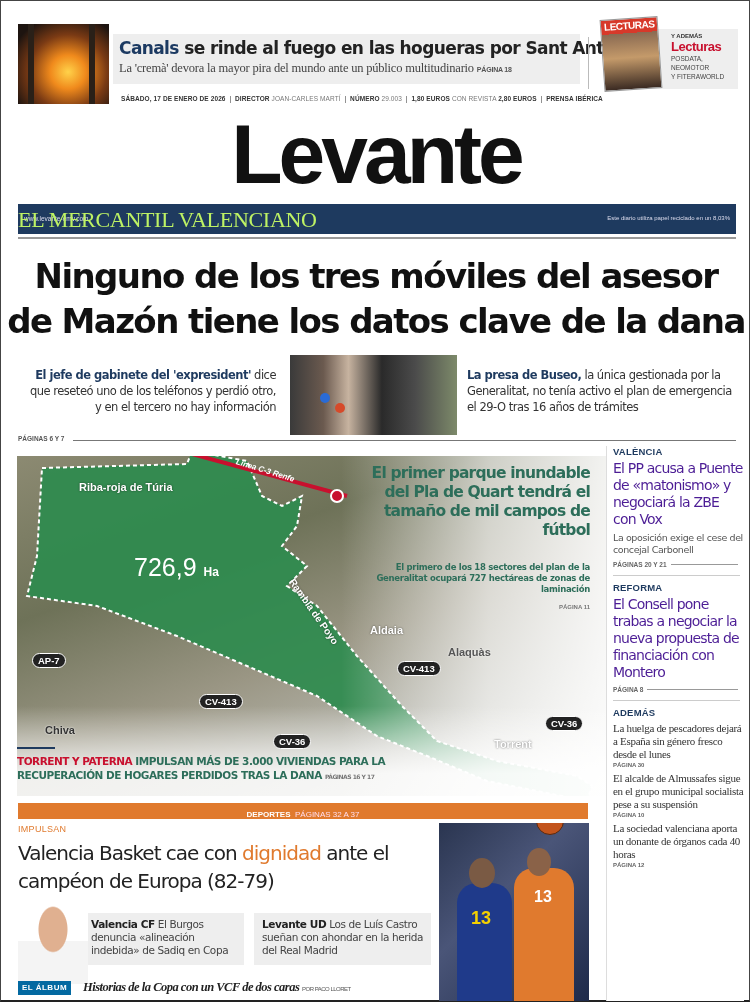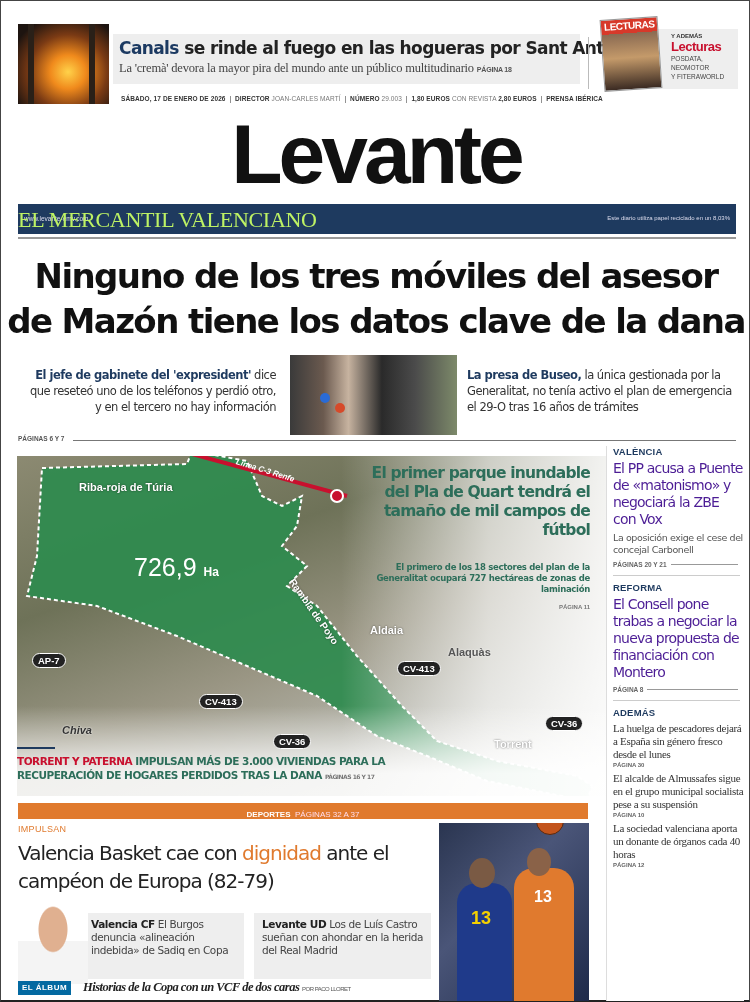--- a/index.html
+++ b/index.html
@@ -95,21 +95,21 @@
     background: linear-gradient(135deg, #2a3550 0%, #4a5578 40%, #1e2a4a 100%); overflow: hidden; }
   .bball-photo .p1 { position:absolute; left:18px; top:60px; width:55px; height:120px; background:#1f3a8a; border-radius: 20px 20px 0 0; }
   .bball-photo .p1::after { content:"13"; position:absolute; left:14px; top:25px; color:#f4d000; font-weight:bold; font-size:18px; }
   .bball-photo .p2 { position:absolute; left:75px; top:45px; width:60px; height:135px; background:#e07a2e; border-radius: 20px 20px 0 0; }
   .bball-photo .p2::after { content:"13"; position:absolute; left:20px; top:20px; color:#fff; font-weight:bold; font-size:16px; }
   .bball-photo .ball { position:absolute; left:97px; top:-16px; width:28px; height:28px; border-radius:50%; background:#c3541c; border:1px solid #5a2a10; }
   .bball-photo .head1 { position:absolute; left:30px; top:35px; width:26px; height:30px; border-radius:50%; background:#7a5a44; }
   .bball-photo .head2 { position:absolute; left:88px; top:25px; width:24px; height:28px; border-radius:50%; background:#8a6248; }
   .album-photo { position: absolute; left: 17px; top: 905px; width: 70px; height: 78px;
     background: radial-gradient(ellipse at 50% 30%, #e0b090 0 14px, transparent 15px), linear-gradient(180deg, #fff 0 45%, #f4f4f4 45%); }
-  .brief-box { position: absolute; top: 912px; height: 66px; background: #eeeeee; padding: 5px 8px; font-family: "DejaVu Sans", sans-serif; font-size: 10.5px; line-height: 13px; color: #444; letter-spacing: -0.4px; }
+  .brief-box { position: absolute; top: 912px; height: 52px; background: #eeeeee; padding: 5px 8px; font-family: "DejaVu Sans", sans-serif; font-size: 10.5px; line-height: 13px; color: #444; letter-spacing: -0.4px; }
   .brief-box b { color: #222; }
   .brief-vcf { left: 82px; width: 161px; padding-left: 8px; }
   .brief-lud { left: 253px; width: 177px; }
   .album-tag { position: absolute; left: 17px; top: 980px; width: 53px; height: 14px; background: #0369a1; color: #fff; font-size: 8px; font-weight: bold; text-align: center; line-height: 14px; letter-spacing: 0.5px; }
   .album-text { position: absolute; left: 82px; top: 979px; font-family: "Liberation Serif", serif; font-style: italic; font-weight: bold; font-size: 12.5px; color: #222; white-space: nowrap; letter-spacing: -0.5px; }
   .album-text .by { font-family: "Liberation Sans", sans-serif; font-style: normal; font-weight: normal; font-size: 6px; color: #555; }
 </style>
 </head>
 <body>
 
@@ -164,21 +164,21 @@
     </svg>
     <div class="map-fade"></div>
     <div class="map-fade2"></div>
     <div class="map-label" style="left:62px;top:25px;">Riba-roja de Túria</div>
     <div class="area-value"><span>726,9</span> <small>Ha</small></div>
     <div class="rail">Línea C-3 Renfe</div>
     <div class="rail-icon"></div>
     <div class="map-label" style="left:258px;top:150px;transform:rotate(55deg);font-size:10px;">Rambla de Poyo</div>
     <div class="map-label" style="left:353px;top:168px;">Aldaia</div>
     <div class="map-label" style="left:431px;top:190px;color:#555;text-shadow:0 0 2px #fff;">Alaquàs</div>
-    <div class="map-label dark" style="left:45px;top:268px;font-style:italic;">Chiva</div>
+    <div class="map-label dark" style="left:28px;top:268px;">Chiva</div>
     <div class="map-label" style="left:477px;top:282px;">Torrent</div>
     <div class="road" style="left:15px;top:197px;">AP-7</div>
     <div class="road" style="left:380px;top:205px;">CV-413</div>
     <div class="road" style="left:182px;top:238px;">CV-413</div>
     <div class="road" style="left:528px;top:260px;">CV-36</div>
     <div class="road" style="left:256px;top:278px;">CV-36</div>
     <div class="map-headline">El primer parque inundable del Pla de Quart tendrá el tamaño de mil campos de fútbol</div>
     <div class="map-deck">El primero de los 18 sectores del plan de la Generalitat ocupará 727 hectáreas de zonas de laminación</div>
     <div class="map-page">PÁGINA 11</div>
   </div>

